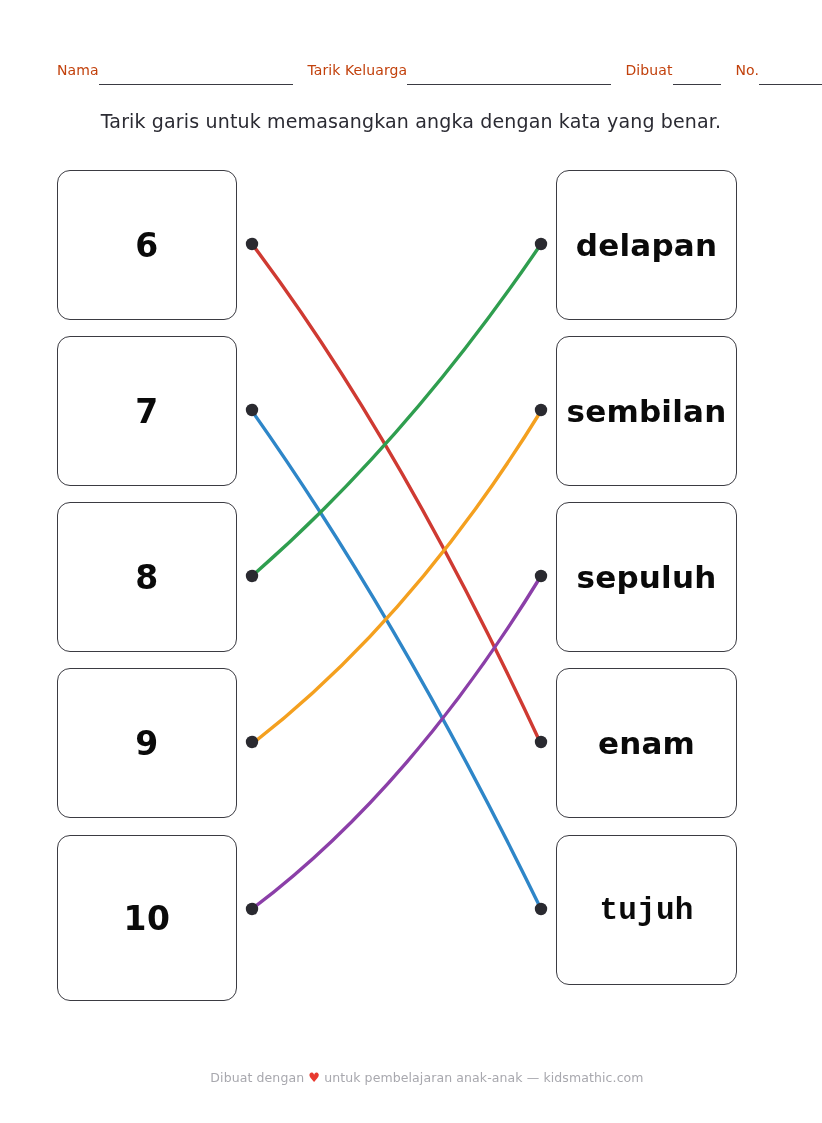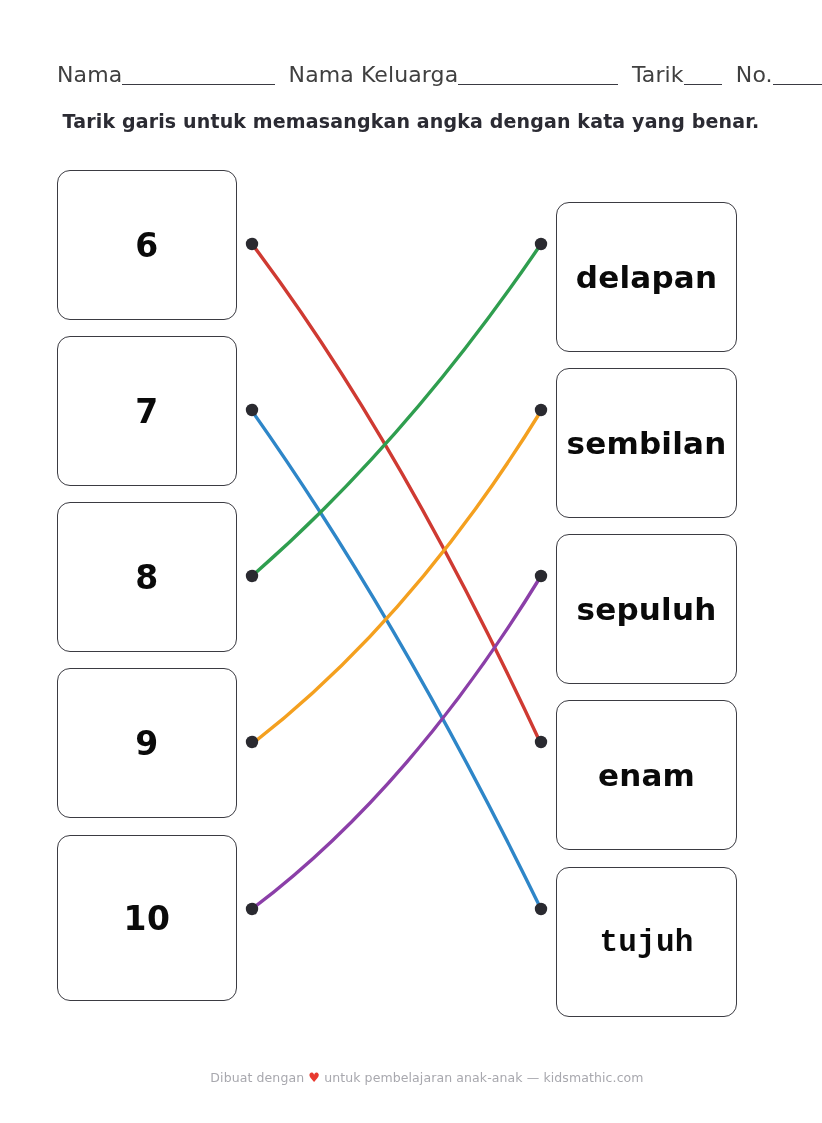--- a/index.html
+++ b/index.html
@@ -28,22 +28,22 @@
     width: 765px;
     height: 26px;
     display: flex;
     align-items: baseline;
     font-size: 17px;
     color: #2b2b33;
     letter-spacing: 0.1px;
   }
   .name-label {
     white-space: nowrap;
-    font-size: 22px;
-    color: #404040;
+    font-size: 14px;
+    color: #c2410c;
   }
   .name-rule {
     border-bottom: 1.3px solid #3a3a42;
     align-self: flex-end;
     margin-bottom: 3px;
     height: 0;
   }
   .rule-nama    { width: 207px; }
   .rule-keluarga{ width: 217px; }
   .rule-kelas   { width: 52px; }
@@ -53,21 +53,20 @@
   
   .instruction {
     position: absolute;
     left: 0;
     top: 110px;
     width: 822px;
     text-align: center;
     font-size: 19px;
     color: #2b2b33;
     letter-spacing: 0.15px;
-    font-weight: bold;
   }
 
   
   .board {
     position: absolute;
     left: 0;
     top: 0;
     width: 822px;
     height: 1123px;
   }
@@ -75,21 +74,21 @@
     position: absolute;
     box-sizing: border-box;
     border: 1.6px solid #3b3b42;
     border-radius: 13px;
     background: #ffffff;
     display: flex;
     align-items: center;
     justify-content: center;
   }
   .card-left  { left: 57px;  width: 180px; }
-  .card-right { left: 556px; width: 181px; margin-top: 32px; }
+  .card-right { left: 556px; width: 181px; }
   .card-text {
     font-weight: bold;
     color: #0a0a0a;
     line-height: 1;
   }
   .num-text  { font-size: 33px; letter-spacing: 0.5px; }
   .word-text { font-size: 31px; letter-spacing: 0.2px; }
 
   
   #links {
@@ -117,24 +116,24 @@
 </style>
 </head>
 <body>
 
 <div id="page">
 
   <div class="name-row">
     <span class="name-label">Nama</span>
     <span class="name-rule rule-nama"></span>
     <span class="gap-sm"></span>
-    <span class="name-label">Nama Keluarga</span>
+    <span class="name-label">Tarik Keluarga</span>
     <span class="name-rule rule-keluarga"></span>
     <span class="gap-sm"></span>
-    <span class="name-label">Tarik</span>
+    <span class="name-label">Dibuat</span>
     <span class="name-rule rule-kelas"></span>
     <span class="gap-sm"></span>
     <span class="name-label">No.</span>
     <span class="name-rule rule-no"></span>
   </div>
 
   <div class="instruction">Tarik garis untuk memasangkan angka dengan kata yang benar.</div>
 
   <div class="board" id="board">
       <div class="card card-left" style="top: 170px; height: 150px;">

